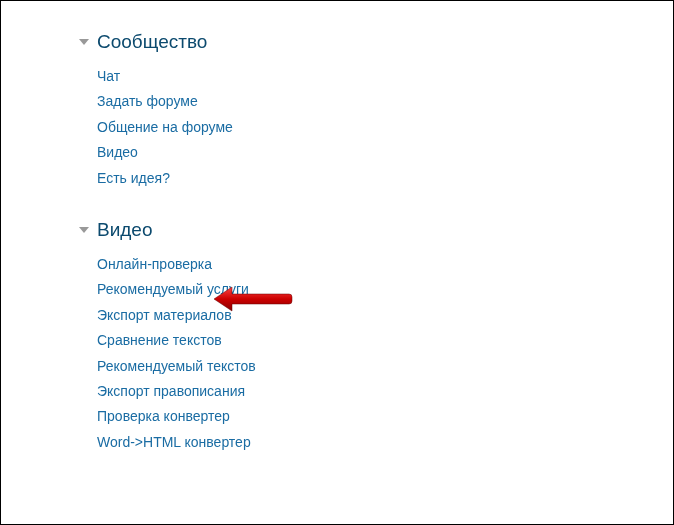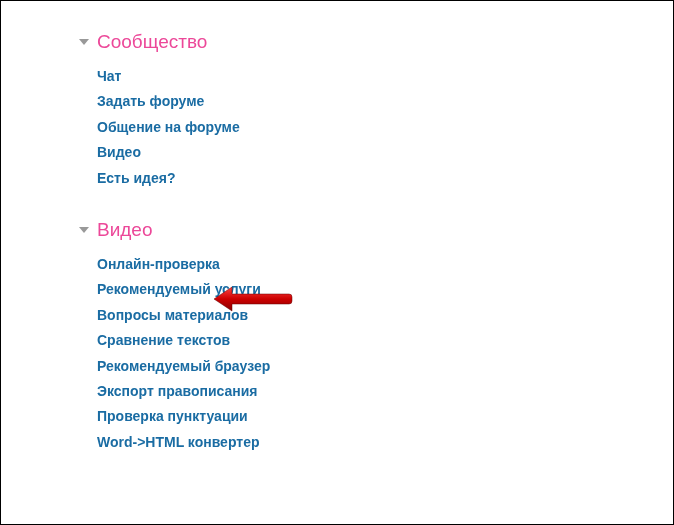--- a/index.html
+++ b/index.html
@@ -28,26 +28,25 @@
     .triangle {
       width: 0;
       height: 0;
       border-left: 5px solid transparent;
       border-right: 5px solid transparent;
       border-top: 6px solid #999;
       margin-right: 8px;
     }
     .section-title {
       font-size: 19px;
-      color: #ec4899;
+      color: #0c4a6e;
       font-weight: normal;
     }
     .links {
       padding-left: 96px;
-      font-weight: bold;
     }
     .link-item {
       display: block;
       color: #1a6ca3;
       font-size: 14px;
       line-height: 1.6;
       text-decoration: none;
       margin-bottom: 3px;
       cursor: pointer;
     }
@@ -80,25 +79,25 @@
 </div>
 
 <div class="section">
   <div class="section-header">
     <div class="triangle"></div>
     <h2 class="section-title">Видео</h2>
   </div>
   <div class="links">
     <a class="link-item">Онлайн-проверка</a>
     <a class="link-item">Рекомендуемый услуги</a>
-    <a class="link-item">Вопросы материалов</a>
+    <a class="link-item">Экспорт материалов</a>
     <a class="link-item">Сравнение текстов</a>
-    <a class="link-item">Рекомендуемый браузер</a>
+    <a class="link-item">Рекомендуемый текстов</a>
     <a class="link-item">Экспорт правописания</a>
-    <a class="link-item">Проверка пунктуации</a>
+    <a class="link-item">Проверка конвертер</a>
     <a class="link-item">Word-&gt;HTML конвертер</a>
   </div>
 </div>
 
 <div class="arrow-container">
   <svg class="arrow-svg" viewBox="0 0 80 30">
     <defs>
       <linearGradient id="arrowGrad" x1="0%" y1="0%" x2="0%" y2="100%">
         <stop offset="0%" style="stop-color:#ff4444"></stop>
         <stop offset="50%" style="stop-color:#cc0000"></stop>

